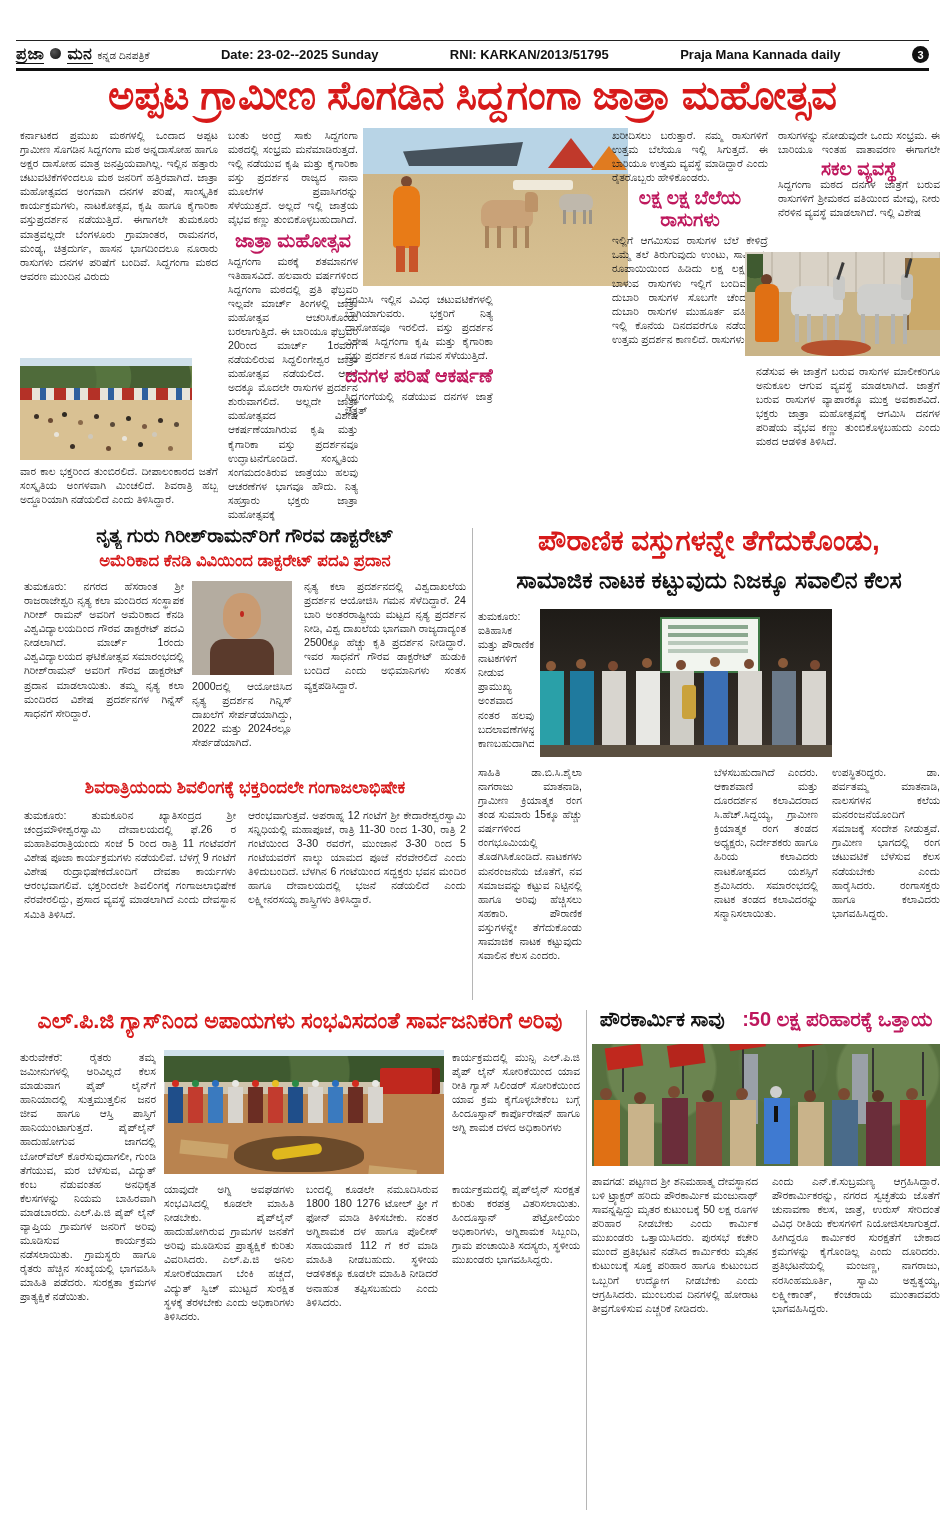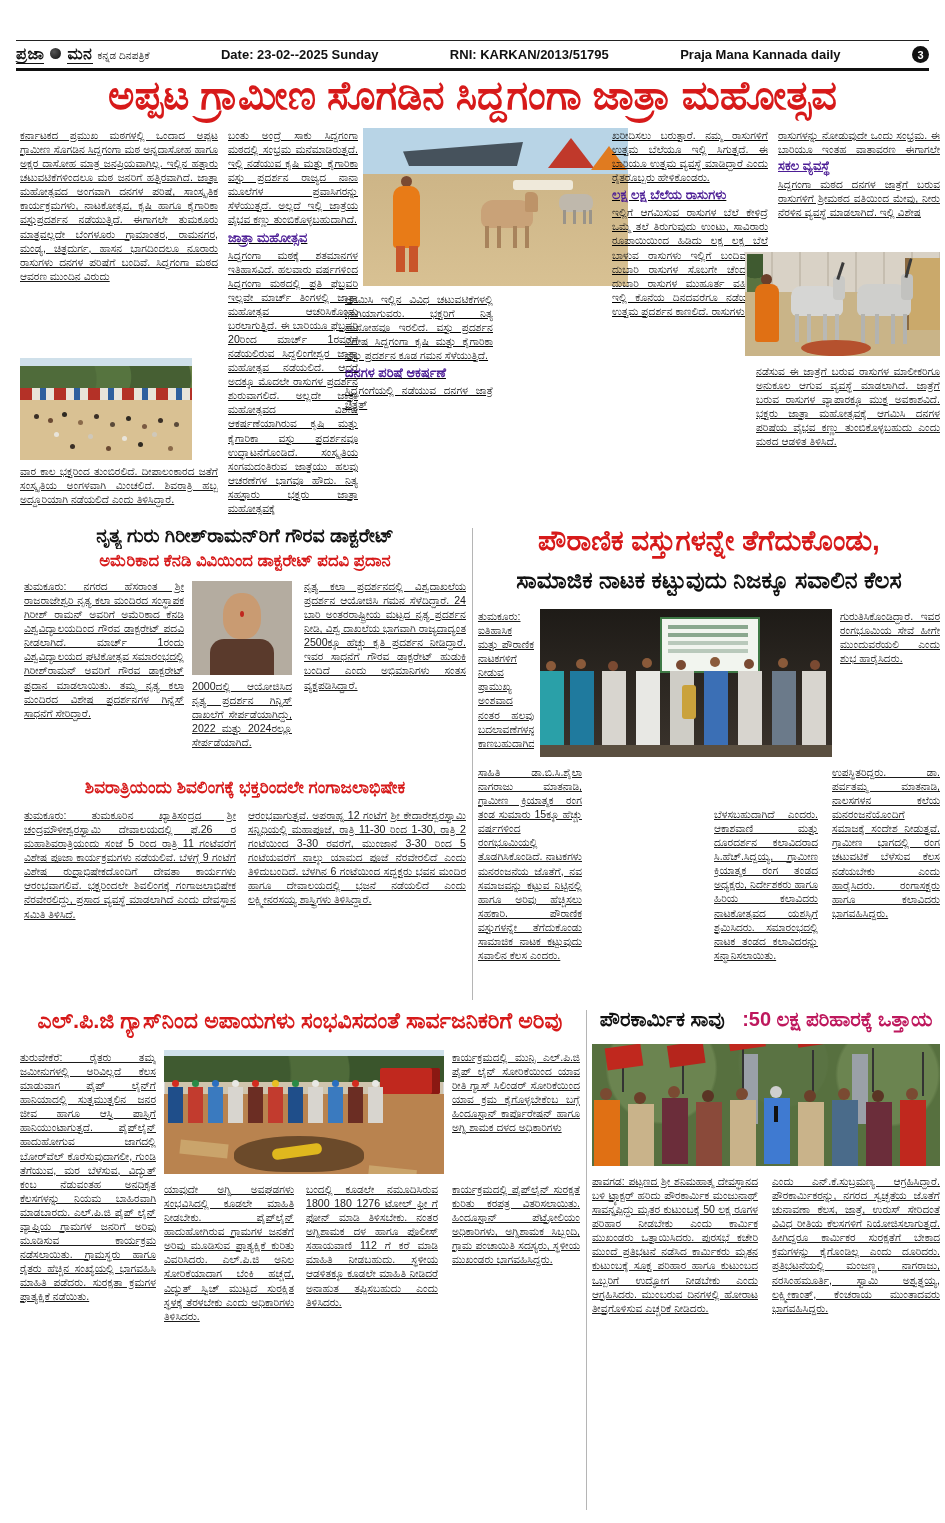--- a/index.html
+++ b/index.html
@@ -1,38 +1,38 @@
 <!DOCTYPE html>
 <html lang="kn"><head>
 <meta charset="utf-8">
 <style>
   html,body{margin:0;padding:0;background:#ffffff;}
   body{font-family:"Liberation Sans","DejaVu Sans",sans-serif;}
   #page{position:relative;width:945px;height:1523px;margin:0 auto;background:#fff;overflow:hidden;}
-  .abs{position:absolute;text-decoration:underline;}
+  .abs{position:absolute;}
   
   .masthead{position:absolute;left:16px;right:16px;top:40px;height:27px;
     border-top:1px solid #222;border-bottom:3px solid #111;
     display:flex;align-items:center;justify-content:space-between;}
   .logoGroup{display:flex;align-items:baseline;gap:5px;}
   .logoMain{font-weight:bold;font-size:16px;color:#111;letter-spacing:.5px;border-bottom:1px solid #111;}
   .logoDot{display:inline-block;width:11px;height:11px;border-radius:50%;
     background:radial-gradient(circle at 35% 35%,#555,#111);vertical-align:middle;margin:0 1px;}
   .logoTag{font-size:10.5px;color:#222;}
   .mastItem{font-size:13px;font-weight:bold;color:#111;}
   .pageCircle{width:17px;height:17px;border-radius:50%;background:#111;color:#fff;
     font-size:11px;font-weight:bold;display:flex;align-items:center;justify-content:center;}
   
   .mainHead{position:absolute;top:72px;left:14px;right:14px;height:52px;overflow:hidden;
     color:#d71a1a;font-size:40px;font-weight:bold;text-align:center;line-height:1.15;}
   .secHeadBlack{color:#111;font-weight:bold;text-align:center;overflow:hidden;}
   .secHeadRed{color:#d71a1a;font-weight:bold;text-align:center;overflow:hidden;}
   
   .bodyCol{font-size:10.6px;line-height:1.33;text-align:justify;color:#1b1b1b;overflow:hidden;}
-  .subhead{color:#4c1d95;font-weight:bold;font-size:13px;margin:3px 0 2px 0;}
+  .subhead{color:#be185d;font-weight:bold;font-size:19px;text-align:center;margin:3px 0 2px 0;}
   .vrule{position:absolute;width:1px;background:#b5b5b5;}
   
   .ph{position:absolute;overflow:hidden;background:#cfc4ad;box-shadow:0 0 0 1px #d8d8d8 inset;}
   .s{position:absolute;}
 </style>
 </head>
 <body>
 
 <div id="page">
 
@@ -156,24 +156,23 @@
     <div class="ph" style="left:62px;top:84px;width:292px;height:148px;background:#2a241e;">
       <div class="s" style="left:0;top:0;width:292px;height:148px;background:linear-gradient(#1e1b17,#3a332c);"></div>
       <div class="s" style="left:120px;top:8px;width:96px;height:52px;background:#f2f5ef;border:2px solid #3f7a46;"></div>
       <div class="s" style="left:128px;top:16px;width:80px;height:4px;background:#8aa88e;box-shadow:0 8px 0 #8aa88e,0 16px 0 #b9c9bb,0 24px 0 #b9c9bb;"></div>
       <div class="s" style="left:6px;top:52px;width:10px;height:10px;border-radius:50%;background:#8a5a3a;box-shadow:30px -2px 0 #8a5a3a,62px 0 0 #7a4a32,96px -3px 0 #8a5a3a,130px -1px 0 #7a4a32,164px -4px 0 #8a5a3a,198px -2px 0 #7a4a32,232px -3px 0 #8a5a3a,264px -1px 0 #7a4a32;"></div>
       <div class="s" style="left:0;top:62px;width:24px;height:86px;background:#2aa0a8;box-shadow:30px 0 0 #1f7a9e,62px 0 0 #d8d5cf,96px 0 0 #e8e8e4,130px 0 0 #cfcdc6,164px 0 0 #3b6fb5,198px 0 0 #d8d5cf,232px 0 0 #6b7a8a,262px 0 0 #d8d5cf;"></div>
       <div class="s" style="left:142px;top:76px;width:14px;height:34px;background:#caa23c;border-radius:3px;"></div>
       <div class="s" style="left:0;top:136px;width:292px;height:12px;background:#5a4f40;"></div>
     </div>
 
-    <div class="bodyCol abs" style="left:362px;top:84px;width:100px;height:150px;">ಗುರುತಿಸಿಕೊಂಡಿದ್ದಾರೆ. ಇವರ ರಂಗಭೂಮಿಯ ಸೇವೆ ಹೀಗೇ ಮುಂದುವರೆಯಲಿ ಎಂದು ಶುಭ ಹಾರೈಸಿದರು.</div>
 
     <div class="bodyCol abs" style="left:0;top:240px;width:104px;height:238px;">ಸಾಹಿತಿ ಡಾ.ಬಿ.ಸಿ.ಶೈಲಾ ನಾಗರಾಜು ಮಾತನಾಡಿ, ಗ್ರಾಮೀಣ ಕ್ರಿಯಾತ್ಮಕ ರಂಗ ತಂಡ ಸುಮಾರು 15ಕ್ಕೂ ಹೆಚ್ಚು ವರ್ಷಗಳಿಂದ ರಂಗಭೂಮಿಯಲ್ಲಿ ತೊಡಗಿಸಿಕೊಂಡಿದೆ. ನಾಟಕಗಳು ಮನರಂಜನೆಯ ಜೊತೆಗೆ, ನವ ಸಮಾಜವನ್ನು ಕಟ್ಟುವ ನಿಟ್ಟಿನಲ್ಲಿ ಹಾಗೂ ಅರಿವು ಹೆಚ್ಚಿಸಲು ಸಹಕಾರಿ. ಪೌರಾಣಿಕ ವಸ್ತುಗಳನ್ನೇ ತೆಗೆದುಕೊಂಡು ಸಾಮಾಜಿಕ ನಾಟಕ ಕಟ್ಟುವುದು ಸವಾಲಿನ ಕೆಲಸ ಎಂದರು.</div>
-    <div class="bodyCol abs" style="left:236px;top:240px;width:104px;height:238px;margin-top:42px;">ಬೆಳಸಬಹುದಾಗಿದೆ ಎಂದರು. ಆಕಾಶವಾಣಿ ಮತ್ತು ದೂರದರ್ಶನ ಕಲಾವಿದರಾದ ಸಿ.ಹೆಚ್.ಸಿದ್ದಯ್ಯ, ಗ್ರಾಮೀಣ ಕ್ರಿಯಾತ್ಮಕ ರಂಗ ತಂಡದ ಅಧ್ಯಕ್ಷರು, ನಿರ್ದೇಶಕರು ಹಾಗೂ ಹಿರಿಯ ಕಲಾವಿದರು ನಾಟಕೋತ್ಸವದ ಯಶಸ್ಸಿಗೆ ಶ್ರಮಿಸಿದರು. ಸಮಾರಂಭದಲ್ಲಿ ನಾಟಕ ತಂಡದ ಕಲಾವಿದರನ್ನು ಸನ್ಮಾನಿಸಲಾಯಿತು.</div>
+    <div class="bodyCol abs" style="left:236px;top:240px;width:104px;height:238px;">ಬೆಳಸಬಹುದಾಗಿದೆ ಎಂದರು. ಆಕಾಶವಾಣಿ ಮತ್ತು ದೂರದರ್ಶನ ಕಲಾವಿದರಾದ ಸಿ.ಹೆಚ್.ಸಿದ್ದಯ್ಯ, ಗ್ರಾಮೀಣ ಕ್ರಿಯಾತ್ಮಕ ರಂಗ ತಂಡದ ಅಧ್ಯಕ್ಷರು, ನಿರ್ದೇಶಕರು ಹಾಗೂ ಹಿರಿಯ ಕಲಾವಿದರು ನಾಟಕೋತ್ಸವದ ಯಶಸ್ಸಿಗೆ ಶ್ರಮಿಸಿದರು. ಸಮಾರಂಭದಲ್ಲಿ ನಾಟಕ ತಂಡದ ಕಲಾವಿದರನ್ನು ಸನ್ಮಾನಿಸಲಾಯಿತು.</div>
     <div class="bodyCol abs" style="left:354px;top:240px;width:108px;height:238px;">ಉಪಸ್ಥಿತರಿದ್ದರು. ಡಾ. ಪರ್ವತಮ್ಮ ಮಾತನಾಡಿ, ನಾಲಸಗಳನ ಕಲೆಯ ಮನರಂಜನೆಯೊಂದಿಗೆ ಸಮಾಜಕ್ಕೆ ಸಂದೇಶ ನೀಡುತ್ತವೆ. ಗ್ರಾಮೀಣ ಭಾಗದಲ್ಲಿ ರಂಗ ಚಟುವಟಿಕೆ ಬೆಳೆಸುವ ಕೆಲಸ ನಡೆಯಬೇಕು ಎಂದು ಹಾರೈಸಿದರು. ರಂಗಾಸಕ್ತರು ಹಾಗೂ ಕಲಾವಿದರು ಭಾಗವಹಿಸಿದ್ದರು.</div>
   </div>
 
   <div class="abs" style="left:20px;top:1008px;width:560px;height:505px;">
     <div class="secHeadRed" style="position:absolute;left:0;top:0;width:100%;height:34px;font-size:22px;">ಎಲ್.ಪಿ.ಜಿ ಗ್ಯಾಸ್‌ನಿಂದ ಅಪಾಯಗಳು ಸಂಭವಿಸದಂತೆ ಸಾರ್ವಜನಿಕರಿಗೆ ಅರಿವು</div>
     <div class="bodyCol abs" style="left:0;top:42px;width:136px;height:458px;">ತುರುವೇಕೆರೆ: ರೈತರು ತಮ್ಮ ಜಮೀನುಗಳಲ್ಲಿ ಅರಿವಿಲ್ಲದೆ ಕೆಲಸ ಮಾಡುವಾಗ ಪೈಪ್ ಲೈನ್‌ಗೆ ಹಾನಿಯಾದಲ್ಲಿ ಸುತ್ತಮುತ್ತಲಿನ ಜನರ ಜೀವ ಹಾಗೂ ಆಸ್ತಿ ಪಾಸ್ತಿಗೆ ಹಾನಿಯುಂಟಾಗುತ್ತದೆ. ಪೈಪ್‌ಲೈನ್ ಹಾದುಹೋಗುವ ಜಾಗದಲ್ಲಿ ಬೋರ್‌ವೆಲ್ ಕೊರೆಸುವುದಾಗಲೀ, ಗುಂಡಿ ತೆಗೆಯುವ, ಮರ ಬೆಳೆಸುವ, ವಿದ್ಯುತ್ ಕಂಬ ನೆಡುವಂತಹ ಅನಧಿಕೃತ ಕೆಲಸಗಳನ್ನು ನಿಯಮ ಬಾಹಿರವಾಗಿ ಮಾಡಬಾರದು. ಎಲ್.ಪಿ.ಜಿ ಪೈಪ್ ಲೈನ್ ವ್ಯಾಪ್ತಿಯ ಗ್ರಾಮಗಳ ಜನರಿಗೆ ಅರಿವು ಮೂಡಿಸುವ ಕಾರ್ಯಕ್ರಮ ನಡೆಸಲಾಯಿತು. ಗ್ರಾಮಸ್ಥರು ಹಾಗೂ ರೈತರು ಹೆಚ್ಚಿನ ಸಂಖ್ಯೆಯಲ್ಲಿ ಭಾಗವಹಿಸಿ ಮಾಹಿತಿ ಪಡೆದರು. ಸುರಕ್ಷತಾ ಕ್ರಮಗಳ ಪ್ರಾತ್ಯಕ್ಷಿಕೆ ನಡೆಯಿತು.</div>
 
     <div class="ph" style="left:144px;top:42px;width:280px;height:124px;">
       <div class="s" style="left:0;top:0;width:280px;height:10px;background:#cfe0ea;"></div>
       <div class="s" style="left:0;top:6px;width:280px;height:26px;background:radial-gradient(circle at 15% 70%,#3f5a30 35%,transparent 36%),radial-gradient(circle at 45% 60%,#4f6b3a 38%,transparent 39%),radial-gradient(circle at 80% 70%,#3a552c 34%,transparent 35%),#567243;"></div>

